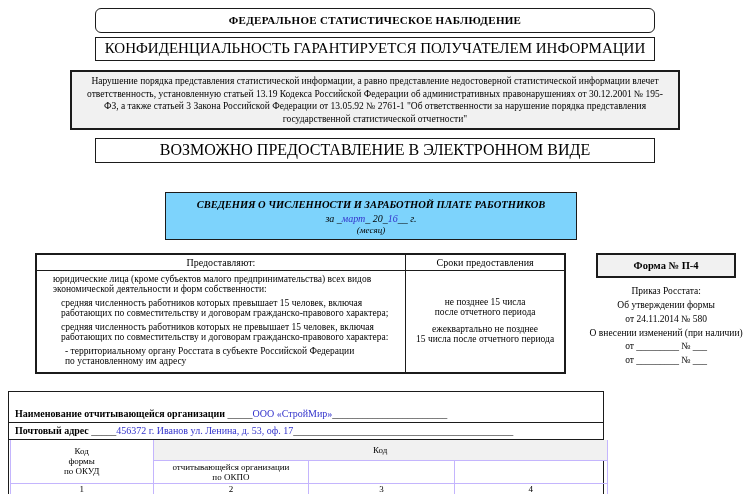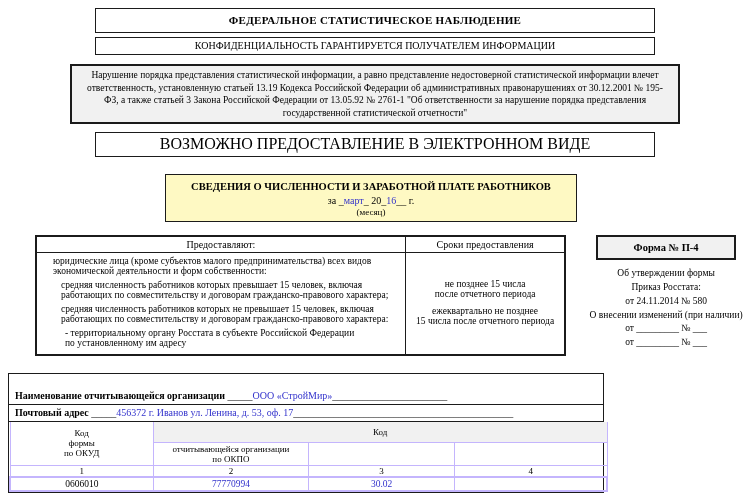--- a/index.html
+++ b/index.html
@@ -2,30 +2,30 @@
 <html><head>
 <meta charset="utf-8">
 <style>
   html,body{margin:0;padding:0;}
   body{
     width:750px;height:494px;overflow:hidden;background:#ffffff;color:#000;
     font-family:"Liberation Serif","DejaVu Serif",serif;font-size:10px;
     position:relative;
   }
   .center-box{border:1.5px solid #1b1b1b;text-align:center;margin:0 auto;background:#fff;}
-  .box-federal{width:558px;margin-top:8px;padding:5px 0 6px;font-weight:bold;font-size:11px;letter-spacing:.3px;}
-  .box-confidential{width:558px;margin-top:4px;padding:2px 0 3px;font-size:10px;}
+  .box-federal{width:558px;margin-top:8px;padding:5px 0 6px;font-weight:bold;font-size:11px;letter-spacing:.3px;border-radius:6px;}
+  .box-confidential{width:558px;margin-top:4px;padding:2px 0 3px;font-size:15px;}
   .box-warning{
     width:586px;margin-top:9px;padding:3px 10px;border-width:2px;
     background:#f1f1f1;font-size:9.5px;line-height:1.32;
   }
   .box-electronic{width:558px;margin-top:8px;padding:2px 0 3px;font-size:16px;}
   .box-title{
-    width:390px;margin-left:165px;margin-top:17px;padding:6px 10px 4px;
-    background:#fef9c3;text-align:center;
+    width:390px;margin-left:165px;margin-top:29px;padding:6px 10px 4px;
+    background:#7dd3fc;text-align:center;font-style:italic;
   }
   .title-main{font-weight:bold;font-size:10.5px;}
   .title-period{margin-top:3px;font-size:10px;text-align:center;}
   .title-caption{font-size:9px;margin-top:1px;}
   .blue{color:#3333cc;}
 
   .mid{display:flex;margin:13px 0 0 35px;align-items:flex-start;}
   table.providers{border-collapse:collapse;width:532px;border:2px solid #1b1b1b;}
   table.providers td{border:1px solid #1b1b1b;font-size:9.5px;vertical-align:top;}
   table.providers td.hdr{text-align:center;padding:2px 19px;font-size:10px;}
@@ -111,22 +111,22 @@
 после отчетного периода</div>
         <div class="deadline">ежеквартально не позднее
 15 числа после отчетного периода</div>
       </td>
     </tr>
   </tbody>
     </table>
 
   <div class="form-panel">
     <div class="form-box">Форма № П-4</div>
+    <div>Приказ Росстата:</div>
     <div>Об утверждении формы</div>
-    <div>Приказ Росстата:</div>
     <div>от 24.11.2014  № 580</div>
     <div>О внесении изменений (при наличии)</div>
     <div>от _________ № ___</div>
     <div>от _________ № ___</div>
   </div>
 </div>
 
 <div class="bottom-box">
   <div class="org-row">
     <span class="lbl">Наименование отчитывающейся организации</span>

